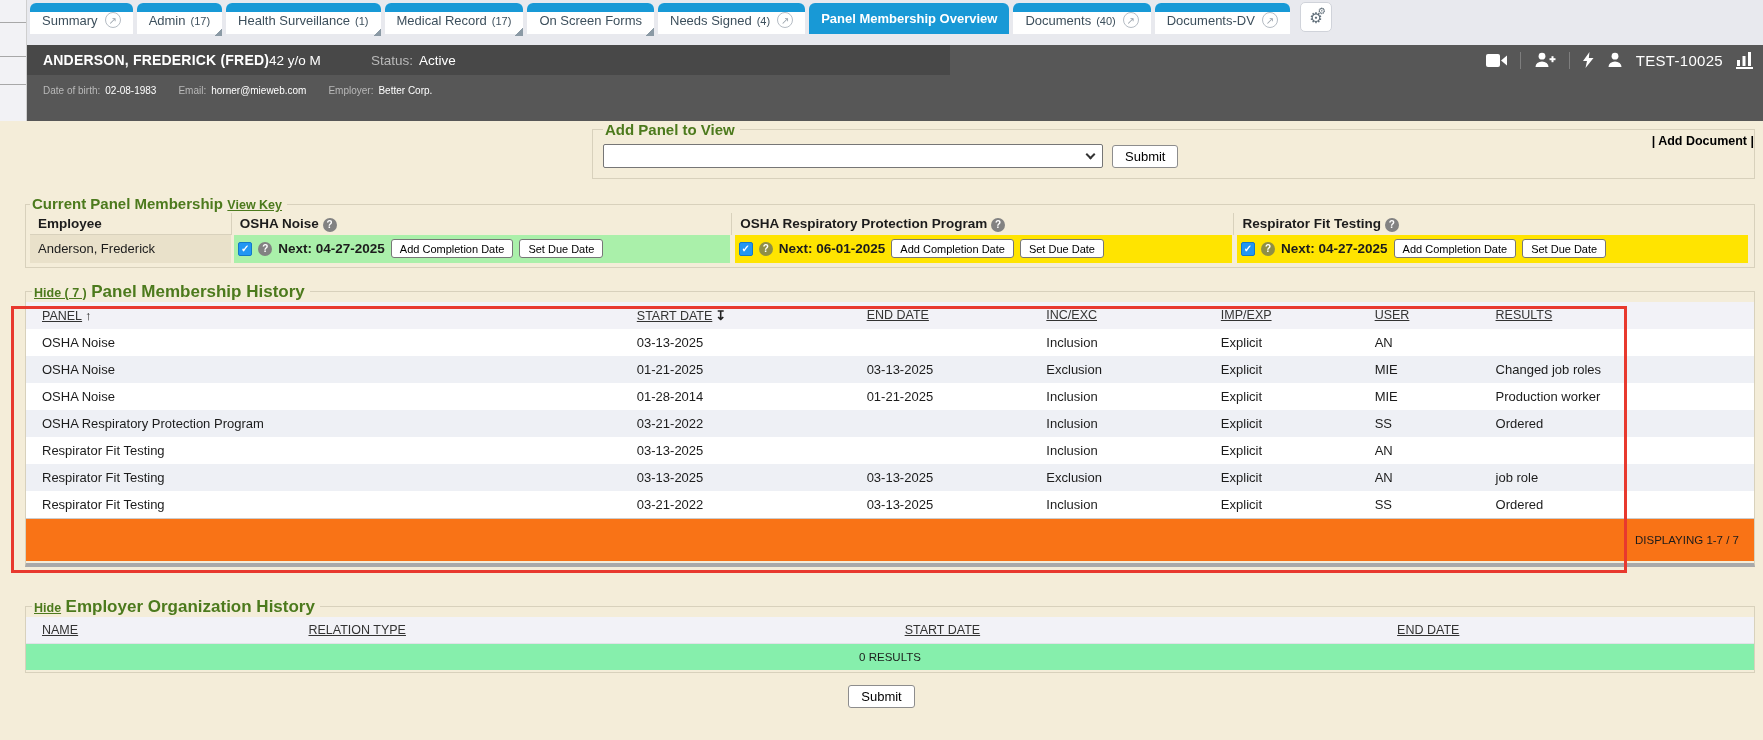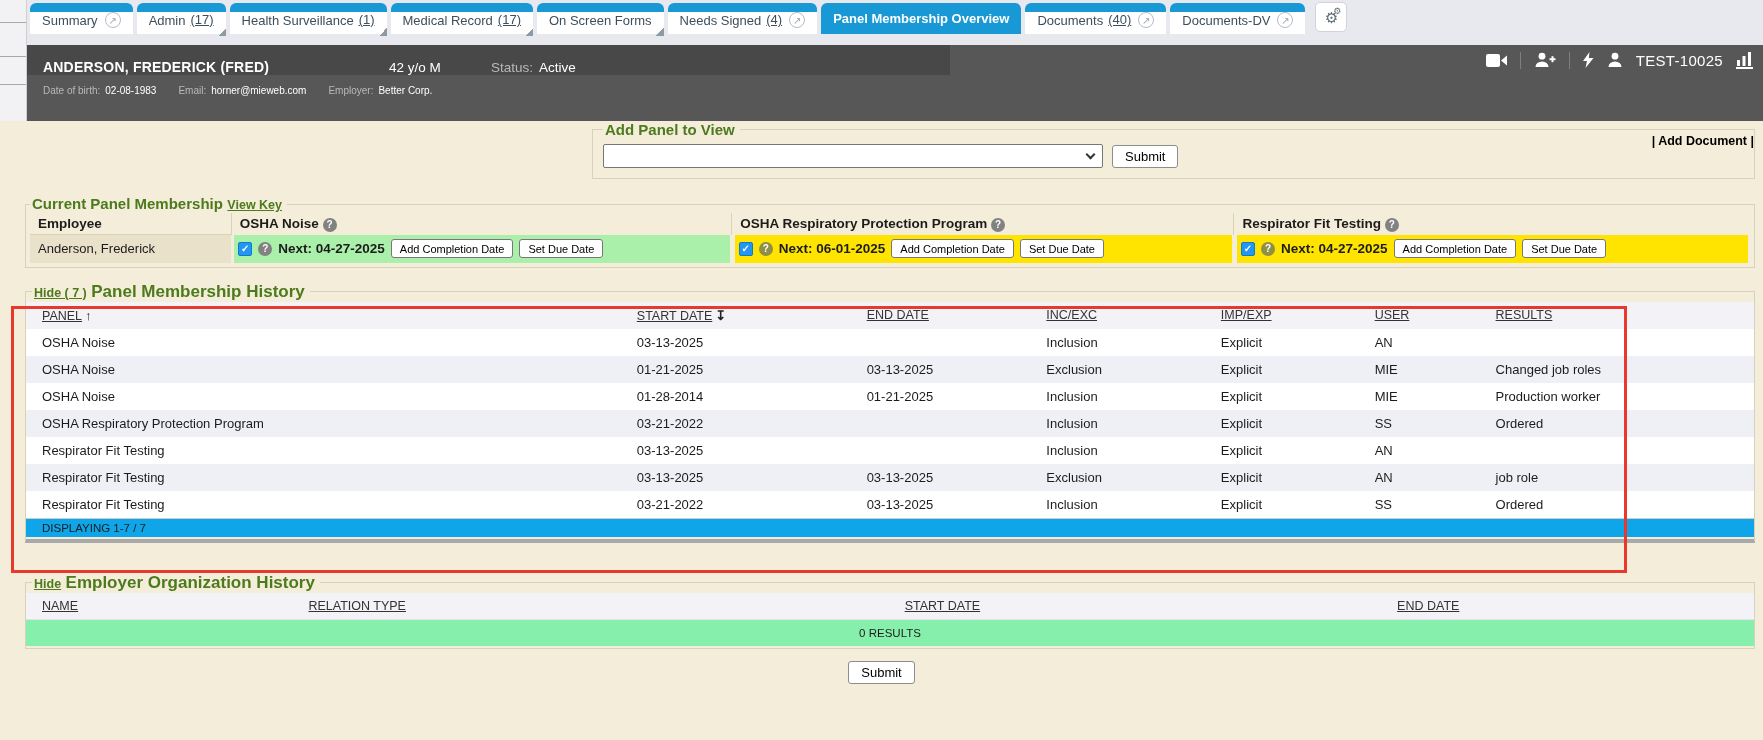--- a/index.html
+++ b/index.html
@@ -11,37 +11,37 @@
   }
   
   .tabbar { height:34px; background:#e8e9ee; display:flex; align-items:flex-end; padding-left:30px; gap:4px; }
   .tab { position:relative; height:31px; background:#fff; border-radius:6px 6px 0 0;
          display:flex; align-items:flex-end; padding:0 12px 6px; gap:5px;
          color:#3d4f5c; font-size:13px; cursor:pointer; white-space:nowrap; }
   .tab::before { content:""; position:absolute; top:0; left:0; right:0; height:9px;
                  background:var(--tab-blue); border-radius:6px 6px 0 0; }
   .tab.active { background:var(--tab-blue); color:#fff; font-weight:bold; align-items:center; padding-bottom:0; }
   .tab.active::before { display:none; }
-  .tab-count { font-size:13px; padding-bottom:1px;text-decoration:underline; }
+  .tab-count { font-size:11px; padding-bottom:1px; }
   .popout { width:16px; height:16px; border:1px solid #b5bcc4; border-radius:50%; background:#fff;
             display:flex; align-items:center; justify-content:center; font-size:10px; color:#98a1aa; margin-left:2px; }
   .fold { position:absolute; right:0; bottom:-2px; width:8px; height:8px;
           background:linear-gradient(315deg,#8b9aa5 50%,transparent 50%); }
   .gear-btn { height:30px; width:32px; background:#fff; border:1px solid #d0d3da; border-radius:5px;
               display:flex; align-items:center; justify-content:center; color:#5f6d78;
               margin-left:6px; align-self:center; position:relative; cursor:pointer; }
   .gear-big { font-size:15px; line-height:1; }
   .gear-small { font-size:9px; position:absolute; top:4px; right:5px; line-height:1; }
   .gapstrip { height:11px; background:#e8e9ee; }
   
   .banner { background:#575757; color:#fff; }
   .b-row1 { height:30px; display:flex; align-items:center; position:relative; font-size:13.5px; }
-  .b-row1-left { background:#484848; height:100%; display:flex; align-items:flex-end; padding-left:43px; width:950px; }
+  .b-row1-left { background:#484848; height:100%; display:flex; align-items:center; padding-left:43px; width:950px; }
   .p-name { font-weight:bold; font-size:14px; letter-spacing:.2px; }
-  .p-age { margin-left:120px; }
+  .p-age { }
   .p-status-label { margin-left:50px; color:#b9b9b9; }
   .p-status-value { margin-left:6px; }
   .b-icons { position:absolute; right:10px; top:0; height:100%; display:flex; align-items:center; gap:13px; }
   .vdiv { width:1px; height:17px; background:#7e7e7e; }
   .pid { font-size:15px; letter-spacing:.3px; }
   .icon-svg { display:block; }
   .chart-underline { border-bottom:2px solid #fff; padding-bottom:1px; cursor:pointer; }
   .b-row2 { height:30px; display:flex; align-items:center; padding-left:43px; font-size:10px; }
   .b-lab { color:#b9b9b9; }
   .b-val { color:#fff; margin-left:5px; }
@@ -95,21 +95,21 @@
   .fs-history legend, .fs-emp legend { margin-left:6px; }
   table.hist { width:100%; border-collapse:collapse; font-size:13px; background:#fff; }
   table.hist thead th, table.emp thead th {
     background:#f2f2f7; font-weight:normal; color:#333; text-align:left;
     padding:6px 6px; font-size:12.5px; }
   table.hist thead th .hlabel, table.emp thead th .hlabel { text-decoration:underline; cursor:pointer; }
   .sort-glyph { font-size:13px; font-weight:bold; color:#222; margin-left:3px; }
   table.hist tbody td { padding:6px 6px; background:#fff; }
   table.hist tbody tr:nth-child(even) td { background:#eef0f5; }
   table.hist td:first-child, table.hist th:first-child { padding-left:16px; }
-  table.hist tfoot td { text-align:left; font-size:11.5px; padding:3px; border-top:1px solid #ccc; background:#0ea5e9; }
+  table.hist tfoot td { text-align:right; font-size:11.5px; padding:15px; border-top:1px solid #ccc; background:#f97316; }
   .fs-emp { margin-top:30px; padding:0 0 2px; }
   table.emp { width:100%; border-collapse:collapse; font-size:13px; background:#fff; }
   table.emp td.empty { text-align:center; font-size:11.5px; padding:7px; background:#86efac; border-top:1px solid #e2e2e8; }
   table.emp th:first-child { padding-left:16px; }
   .submit-row { text-align:center; margin-top:12px; }
   
   .red-annotation { position:absolute; left:11px; top:185px; width:1616px; height:267px;
                     border:3px solid var(--red); pointer-events:none; z-index:5; }
 </style>
 </head>

